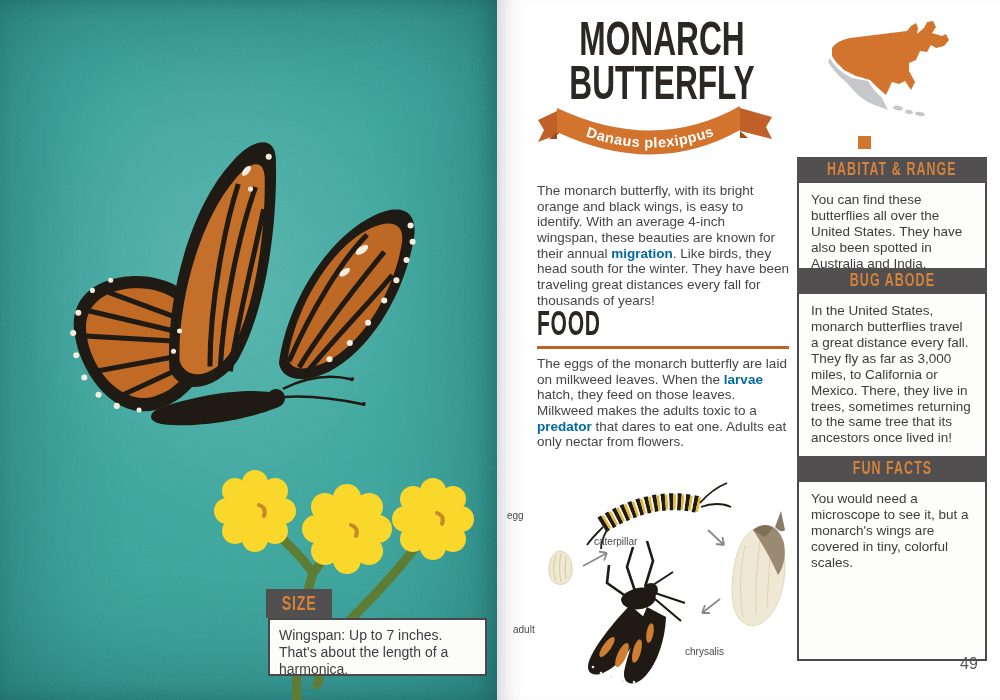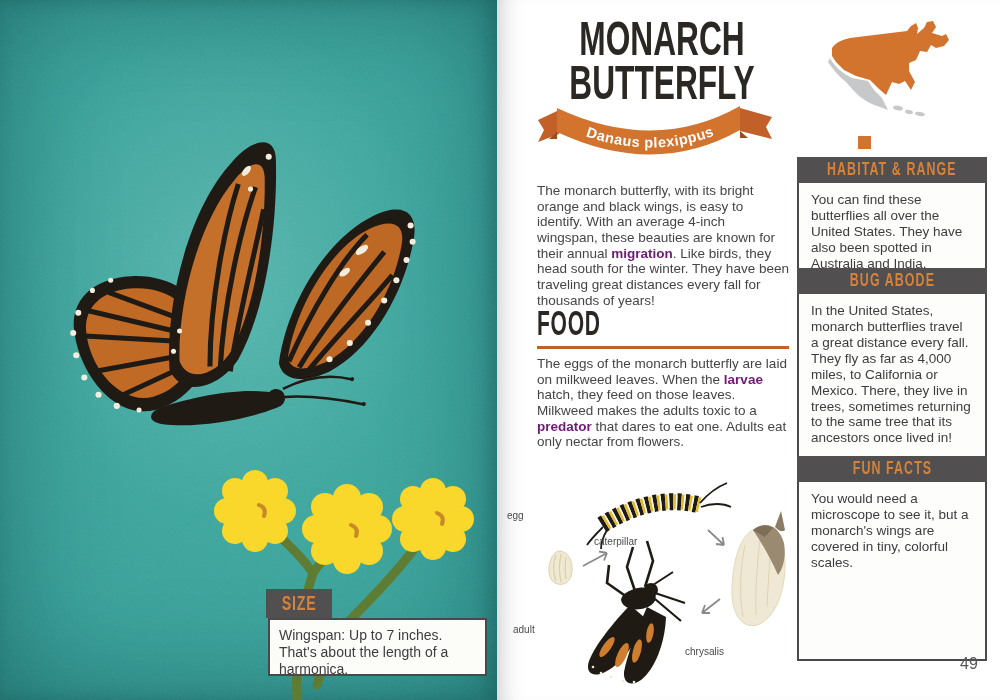--- a/index.html
+++ b/index.html
@@ -68,21 +68,21 @@
   .side-bar { height:26px; background:#524f50; display:flex; align-items:center; justify-content:center; }
   .side-bar span { color:#d5823b; font-weight:700; font-size:17px; letter-spacing:1.5px;
     display:inline-block; transform:scale(.73,1.05); white-space:nowrap; }
   .side-body { background:#fdfdfb; border-left:2px solid #4a484a; border-right:2px solid #4a484a;
     padding:9px 12px; font-size:13.5px; line-height:1.18; color:#3e3c3e; }
   .body-habitat { height:85px; }
   .body-abode   { height:162px; }
   .body-facts   { height:179px; border-bottom:2px solid #4a484a; }
 
   .page-num { position:absolute; left:463px; top:655px; font-size:16px; color:#58585a; }
-  b { font-weight:700; color:#701a75; }
+  b { font-weight:700; color:#0369a1; }
 </style>
 </head>
 <body>
 
 <div class="stage">
 
   <section class="left-page">
     <svg class="texture">
       <filter id="noise">
           <feTurbulence type="fractalNoise" baseFrequency="0.8" numOctaves="2" stitchTiles="stitch"></feTurbulence>
@@ -303,21 +303,21 @@
       <div class="side-bar">
         <span>HABITAT &amp; RANGE</span>
       </div>
       <div class="side-body body-habitat">
         <span>You can find these butterflies all over the United States. They have also been spotted in Australia and India.</span>
       </div>
       <div class="side-bar">
         <span>BUG ABODE</span>
       </div>
       <div class="side-body body-abode">
-        <span>In the United States, monarch butterflies travel a great distance every fall. They fly as far as 4,000 miles, to California or Mexico. There, they live in trees, sometimes returning to the same tree that its ancestors once lived in!</span>
+        <span>In the United States, monarch butterflies travel a great distance every fall. They fly as far as 3,000 miles, to California or Mexico. There, they live in trees, sometimes returning to the same tree that its ancestors once lived in!</span>
       </div>
       <div class="side-bar">
         <span>FUN FACTS</span>
       </div>
       <div class="side-body body-facts">
         <span>You would need a microscope to see it, but a monarch's wings are covered in tiny, colorful scales.</span>
       </div>
     </div>
 
     <span class="page-num">49</span>

